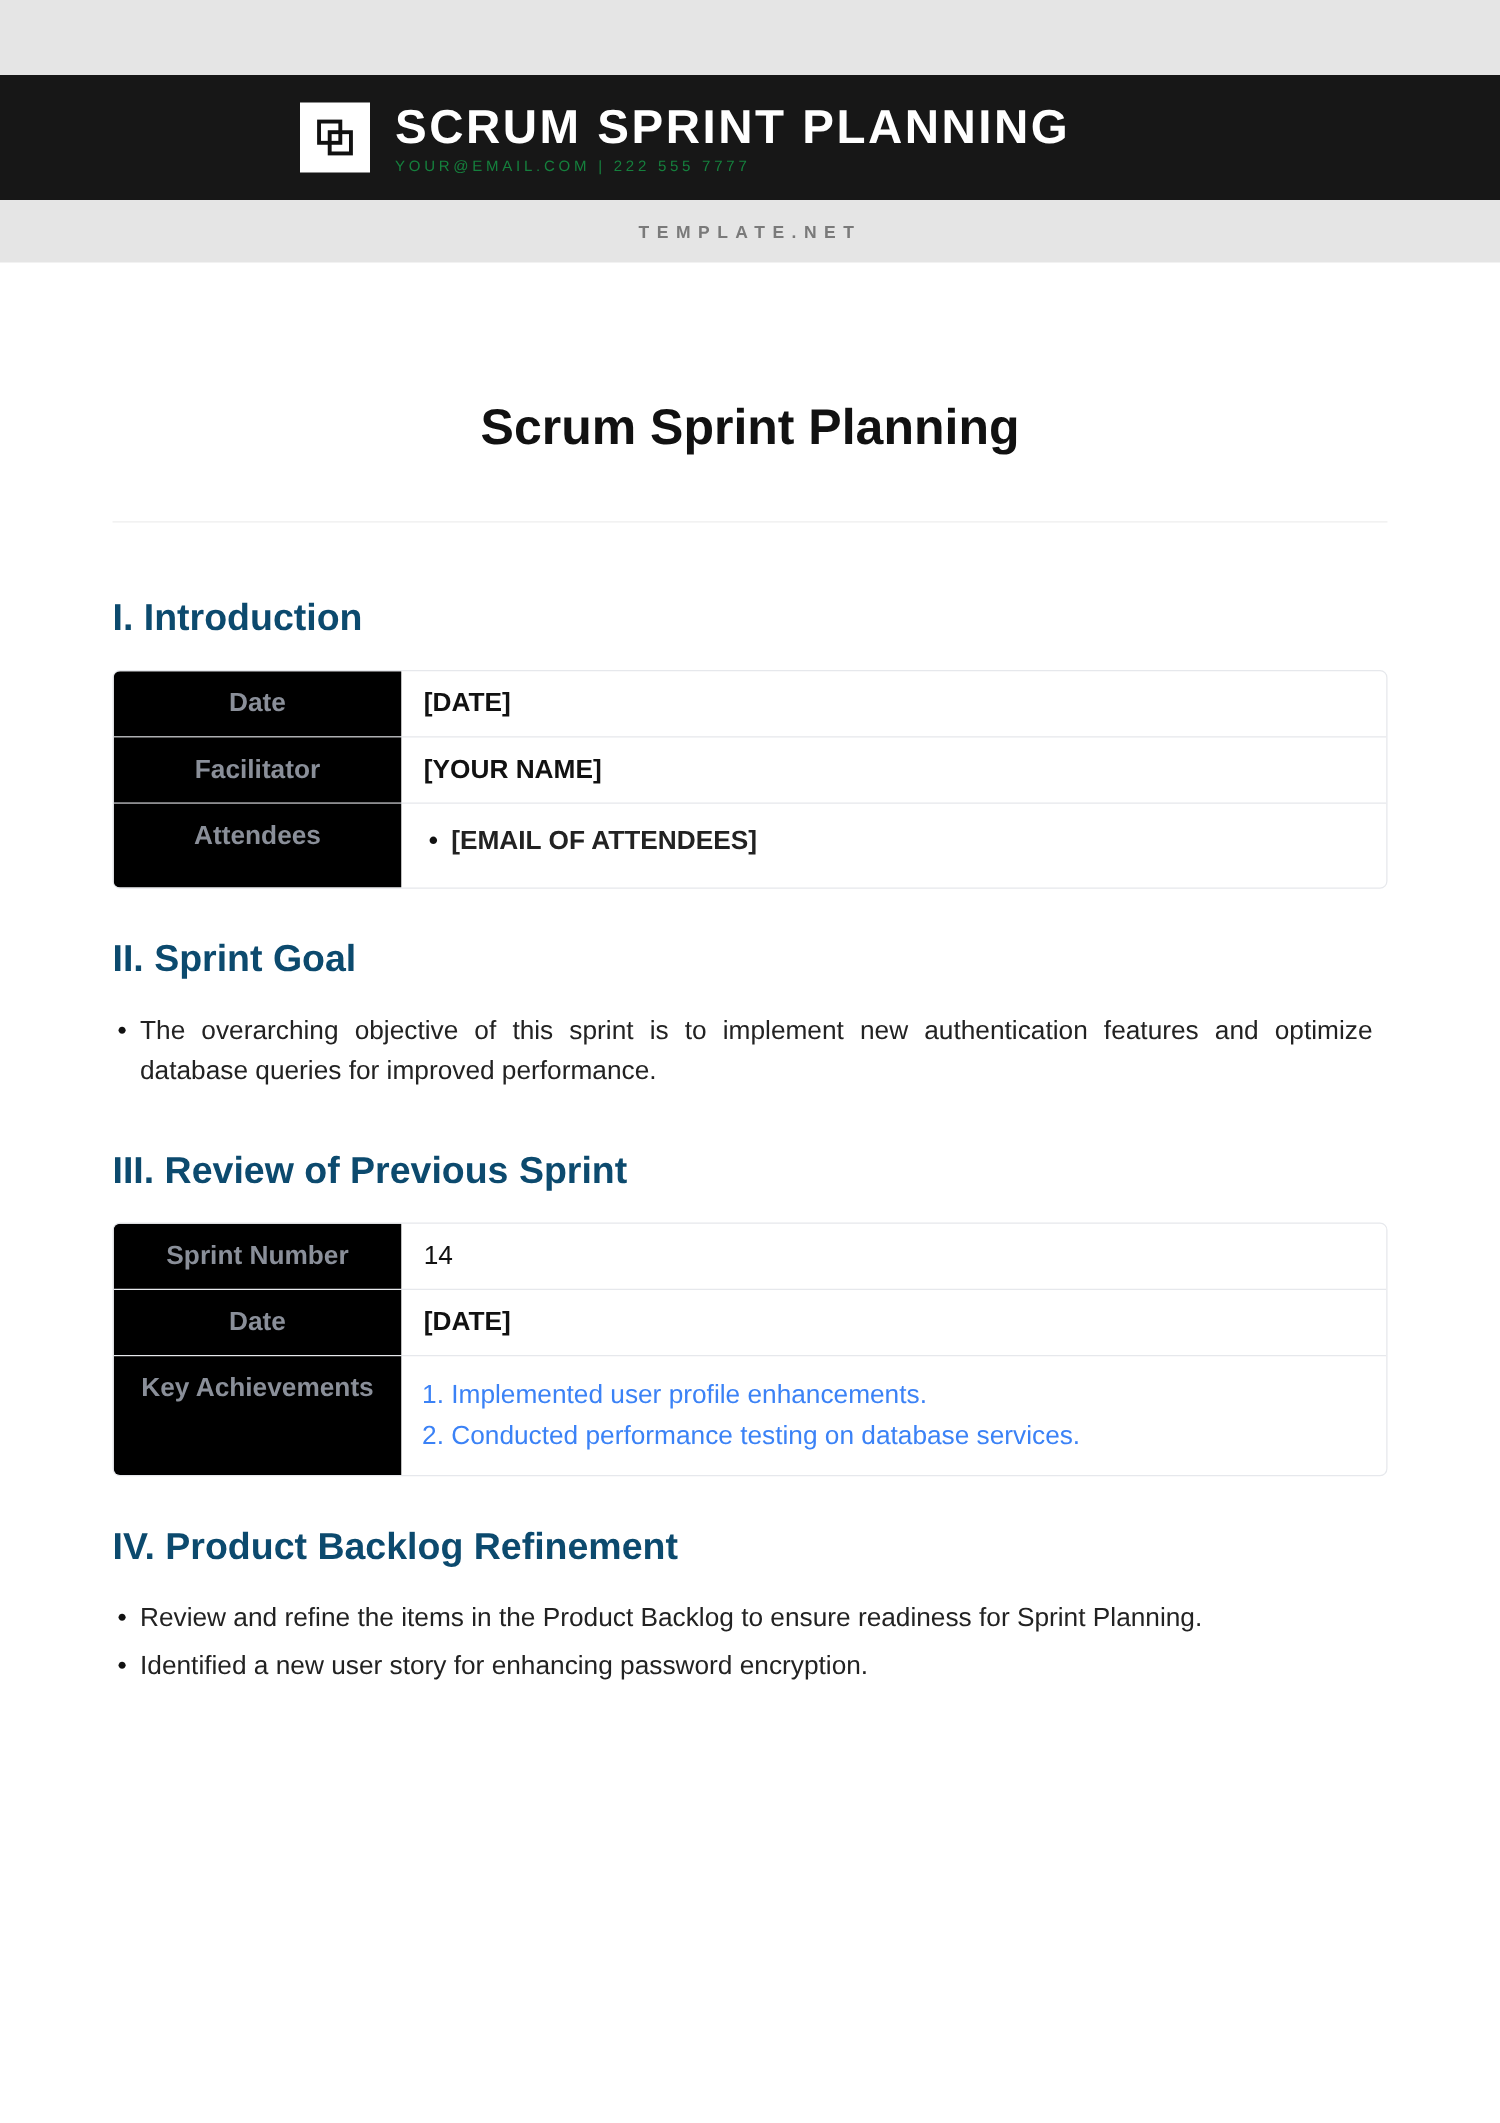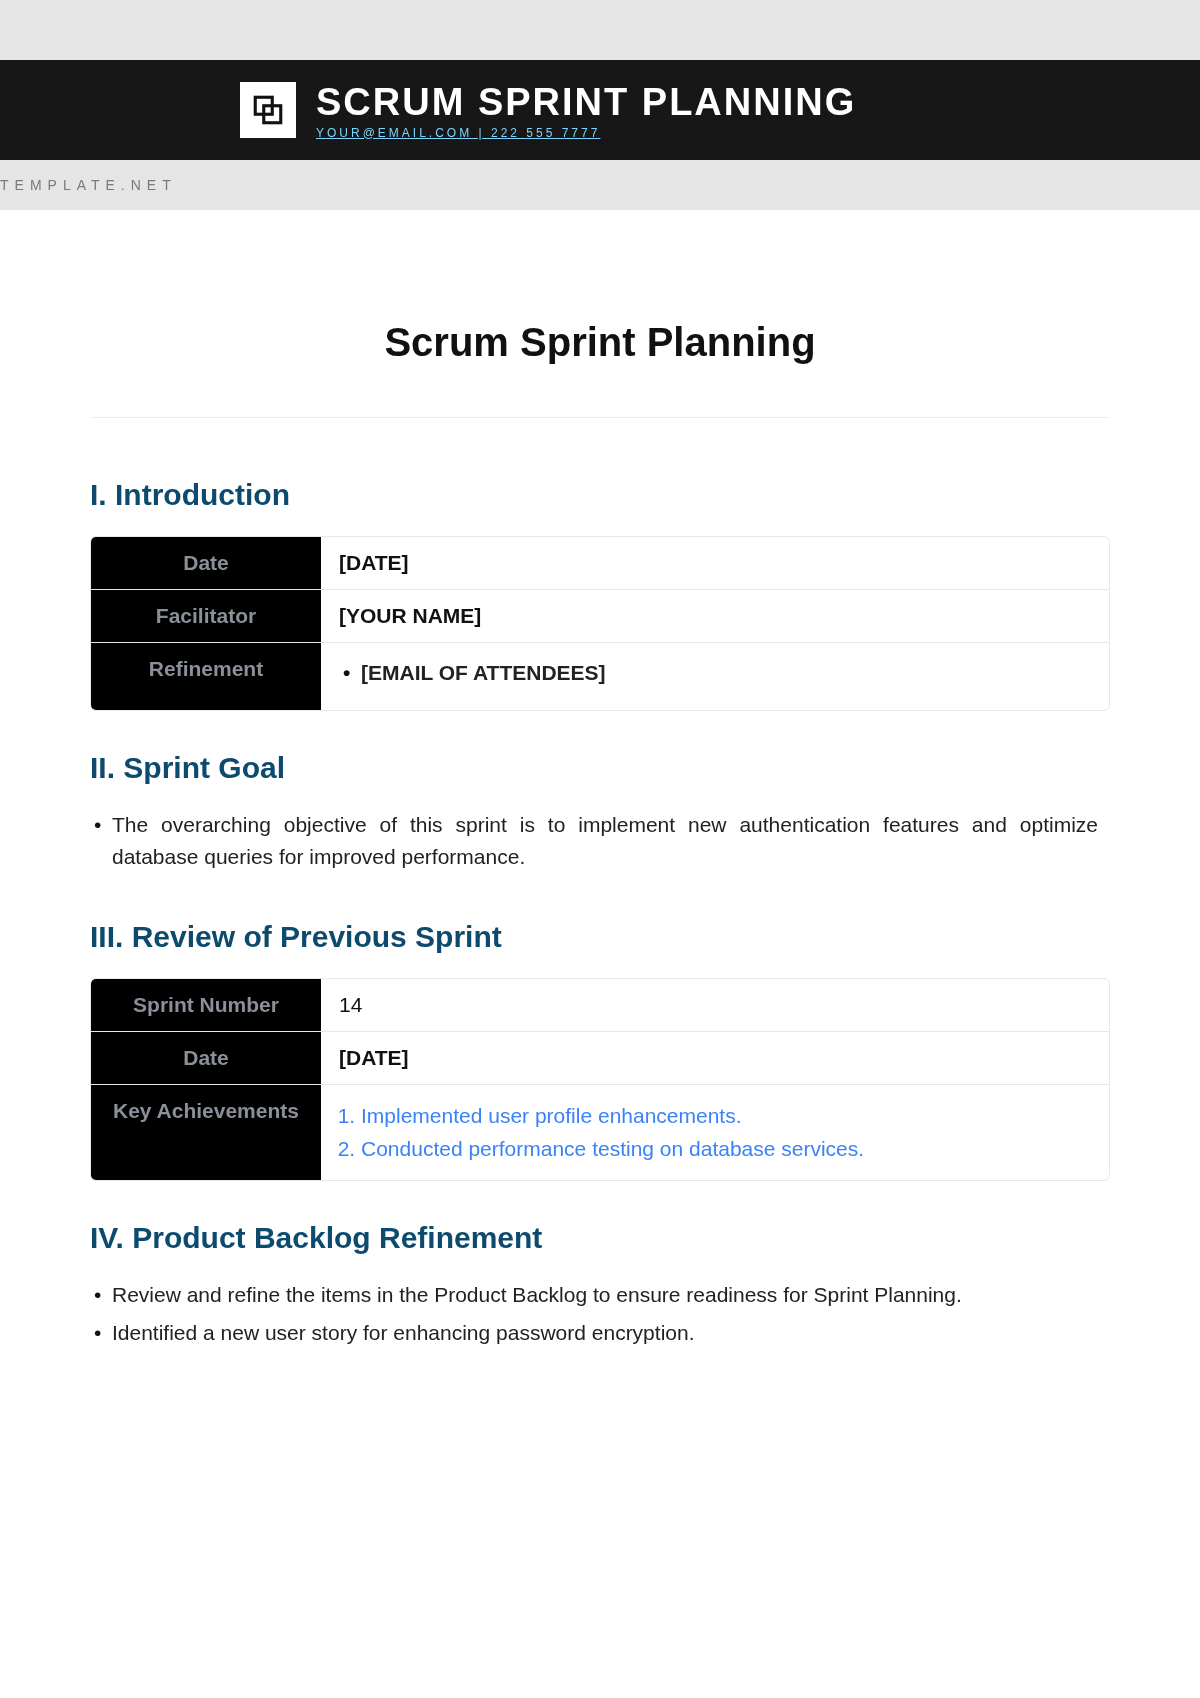--- a/index.html
+++ b/index.html
@@ -3,22 +3,22 @@
 <meta charset="utf-8">
 <style>
   * { margin:0; padding:0; box-sizing:border-box; }
   body { font-family: -apple-system, BlinkMacSystemFont, "Segoe UI", Arial, sans-serif; background:#fff; width:1200px; }
   .top-gray { background:#e5e5e5; height:60px; }
   .black-bar { background:#171717; height:100px; display:flex; align-items:center; padding-left:240px; gap:20px;}
   .logo-box { width:56px; height:56px; background:#fff; display:flex; align-items:center; justify-content:center;}
   .logo-box svg { width:34px; height:34px; }
   .banner-text { display:flex; flex-direction:column; }
   .banner-title { color:#fff; font-size:38px; font-weight:600; letter-spacing:2px; font-family: Arial, sans-serif;}
-  .banner-sub { color:#7dd3fc; font-size:12px; letter-spacing:3px; margin-top:2px;text-decoration:underline;}
-  .sub-gray { background:#e5e5e5; height:50px; display:flex; align-items:center; justify-content:flex-start;}
+  .banner-sub { color:#15803d; font-size:12px; letter-spacing:3px; margin-top:2px;}
+  .sub-gray { background:#e5e5e5; height:50px; display:flex; align-items:center; justify-content:center;font-weight:bold;}
   .sub-gray span { color:#7a7a7a; font-size:14px; letter-spacing:6px;}
   .page { padding: 110px 90px 40px 90px; }
   .doc-title { font-size:40px; font-weight:800; text-align:center; color:#111; }
   .hr { border:none; border-top:1px solid #eee; margin:52px 0 60px 0;}
   .section-h { font-size:30px; font-weight:800; color:#0c4a6e; margin-bottom:24px;}
   table.info { width:100%; border-collapse:separate; border-spacing:0; border:1px solid #e6e8ec; border-radius:6px; overflow:hidden; font-size:21px;}
   table.info td { border-bottom:1px solid #e6e8ec; padding:14px 18px; vertical-align:top;}
   table.info tr:last-child td { border-bottom:none; }
   table.info td.label { background:#000000; color:#8a8f99; font-weight:700; text-align:center; width:230px;}
   table.info td.val { color:#111; font-weight:700;}
@@ -62,21 +62,21 @@
     <tbody>
         <tr>
       <td class="label">Date</td>
       <td class="val">[DATE]</td>
     </tr>
     <tr>
       <td class="label">Facilitator</td>
       <td class="val">[YOUR NAME]</td>
     </tr>
     <tr>
-      <td class="label">Refinement</td>
+      <td class="label">Attendees</td>
       <td class="val">
         <ul class="bullets" style="margin:0;">
           <li>[EMAIL OF ATTENDEES]</li>
         </ul>
       </td>
     </tr>
   </tbody>
     </table>
 
   <div class="gap"></div>

